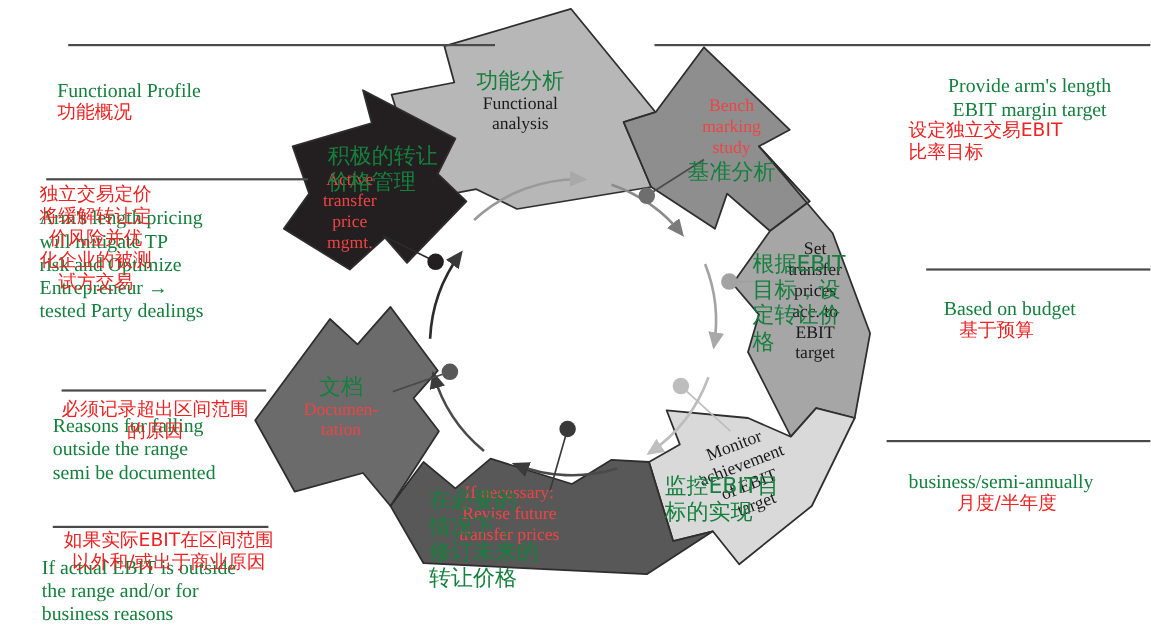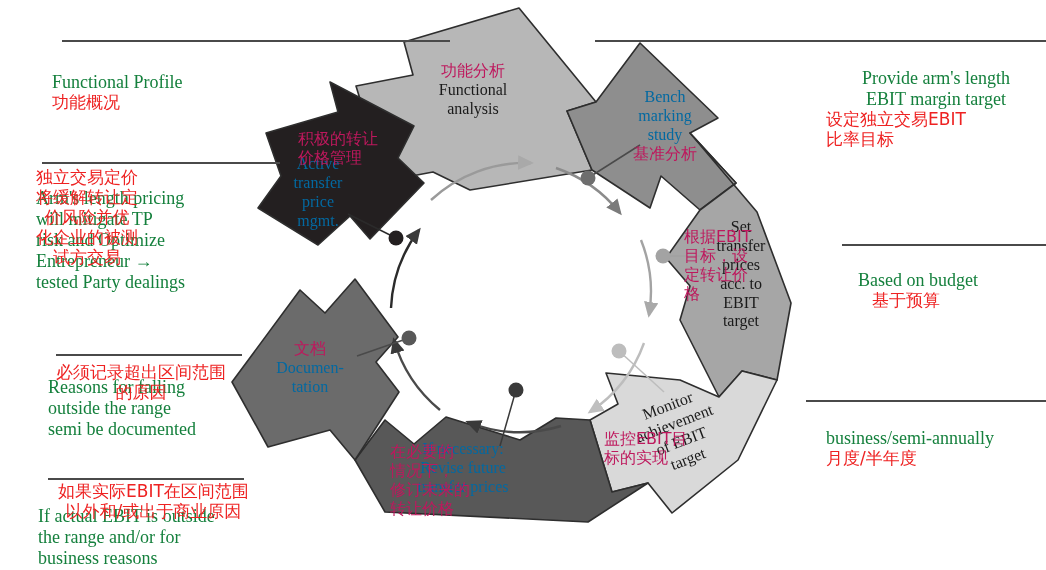--- a/index.html
+++ b/index.html
@@ -14,22 +14,22 @@
   svg.wheel{position:absolute;left:0;top:0;width:1046px;height:570px;}
 
   .callout{position:absolute;}
   .rule{position:absolute;height:0;border-top:2px solid #4a4a4a;}
   .en{color:#15803d;font-family:"Liberation Serif", serif;font-size:18px;line-height:1.17;white-space:pre-line;margin-top:20px;}
   .cn{color:#ee2222;font-family:"DejaVu Sans", sans-serif;font-size:17px;line-height:1.17;white-space:pre-line;}
   .stack{position:absolute;}
   .stack .cn{position:absolute;left:0;top:0;text-align:center;}
   .seg-label{position:absolute;text-align:center;pointer-events:none;}
   .seg-en{font-family:"Liberation Serif", serif;font-size:16px;line-height:1.18;white-space:pre-line;}
-  .seg-cn{font-family:"DejaVu Sans", sans-serif;font-size:16px;line-height:1.18;color:#be185d;white-space:pre-line;}
-  .dark  .seg-en{color:#0369a1;}
+  .seg-cn{font-family:"DejaVu Sans", sans-serif;font-size:20px;line-height:1.18;color:#15803d;white-space:pre-line;}
+  .dark  .seg-en{color:#ef4444;}
   .light .seg-en{color:#1a1a1a;}
 </style>
 </head>
 <body>
 
 <div id="stage">
 
   <svg class="wheel" viewBox="0 0 1046 570">
     <defs>
       <marker id="ah-dk" markerWidth="7" markerHeight="7" refX="5.4" refY="3" orient="auto">
@@ -222,16 +222,16 @@
 
   <div class="rule" style="left:842px;top:244px;width:204px;"></div>
   <div class="callout" style="left:858px;top:250px;width:190px;">
     <div class="en">Based on budget</div>
     <div class="cn" style="margin-left:14px;">基于预算</div>
   </div>
 
   <div class="rule" style="left:806px;top:400px;width:240px;"></div>
   <div class="callout" style="left:826px;top:408px;width:210px;">
     <div class="en">business/semi-annually</div>
-    <div class="cn" style="">月度/半年度</div>
+    <div class="cn" style="margin-left:44px;">月度/半年度</div>
   </div>
 
 </div>
 
 </body></html>

